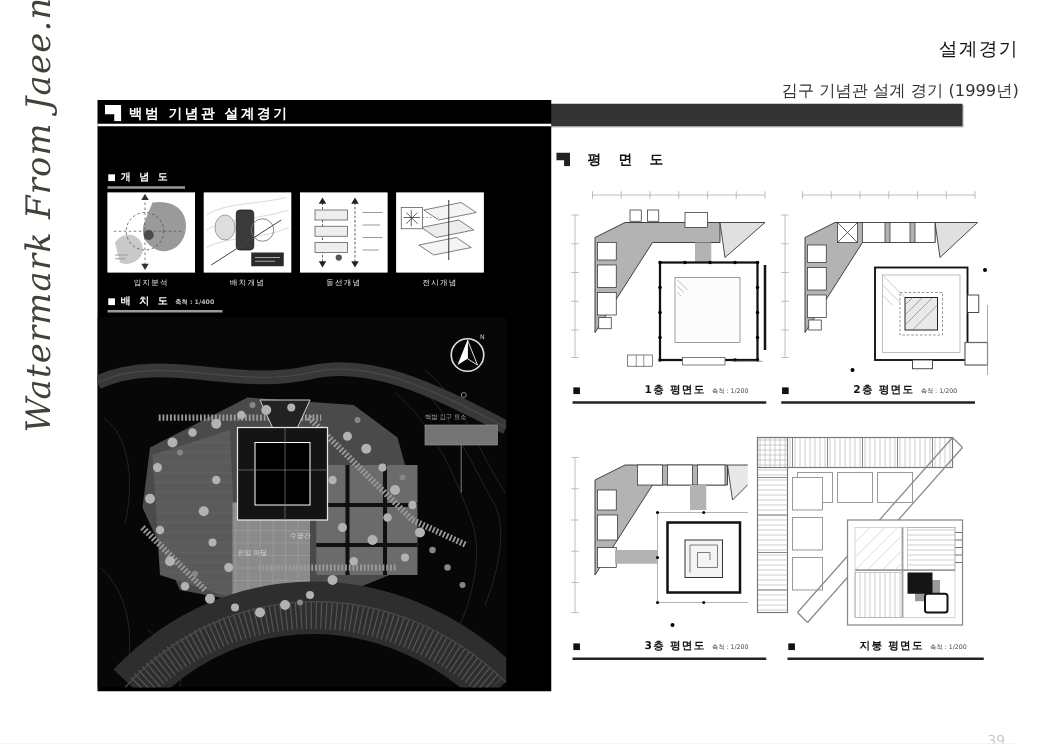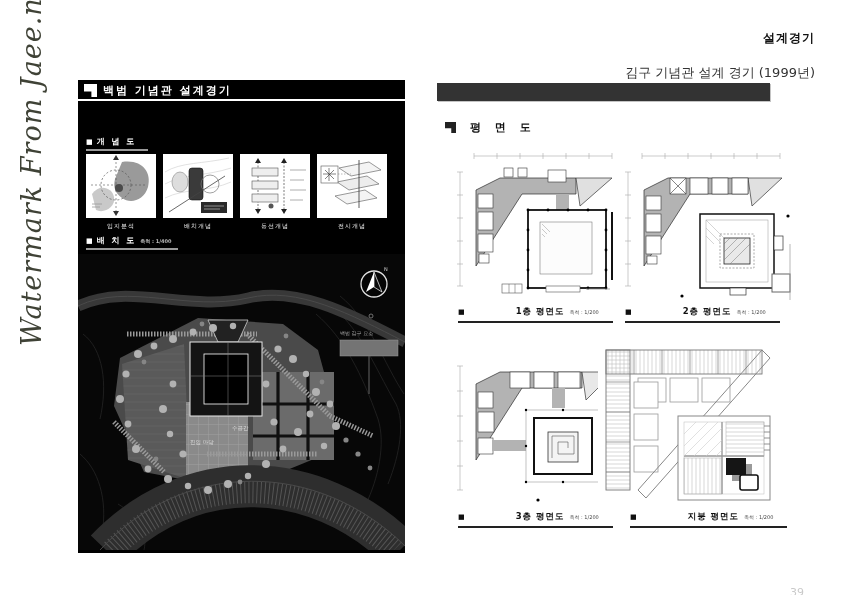--- a/index.html
+++ b/index.html
@@ -11,25 +11,25 @@
   }
   
   .watermark {
     position:absolute; left:-133px; top:155px; width:340px; height:42px;
     transform:rotate(-90deg);
     font-family:"DejaVu Serif","Liberation Serif",serif;
     font-style:italic; font-size:27px; letter-spacing:1px;
     color:#3f4236; text-align:center; white-space:nowrap;
   }
   
-  .header-title { position:absolute; right:26px; top:30px; font-size:12px; font-weight:bold; color:#111; letter-spacing:1px; }
+  .header-title { position:absolute; right:26px; top:30px; font-size:15px; font-weight:normal; color:#111; letter-spacing:1px; }
   .header-sub   { position:absolute; right:26px; top:64px; font-size:13px;  color:#333; }
   .accent-bar   { position:absolute; left:437px; top:83px; width:333px; height:18px; background:#333; box-shadow:1px 1px 0 #c4c4c4; }
   
-  .poster { position:absolute; left:78px; top:80px; width:327px; height:473px; background:#000; color:#fff; }
+  .poster { position:absolute; left:78px; top:80px; width:363px; height:473px; background:#000; color:#fff; }
   .poster-header { height:21px; border-bottom:2px solid #fff; display:flex; align-items:center; gap:6px; padding:2px 6px 0 6px; }
   .poster-title  { font-size:11px; font-weight:bold; letter-spacing:2px; }
   .sec-label { position:absolute; font-weight:bold; color:#fff; display:flex; align-items:baseline; gap:4px; }
   .sec-label .bullet { font-size:7px; }
   .sec-label .name   { font-size:8px; letter-spacing:2px; }
   .sec-label .scale  { font-size:5px; color:#bbb; letter-spacing:0; }
   .rule { position:absolute; height:2px; background:#9a9a9a; }
   .thumb-row { position:absolute; left:8px; top:74px; display:flex; gap:7px; }
   .thumb-wrap { width:70px; }
   .thumb-img  { width:70px; height:64px; background:#fff; }

